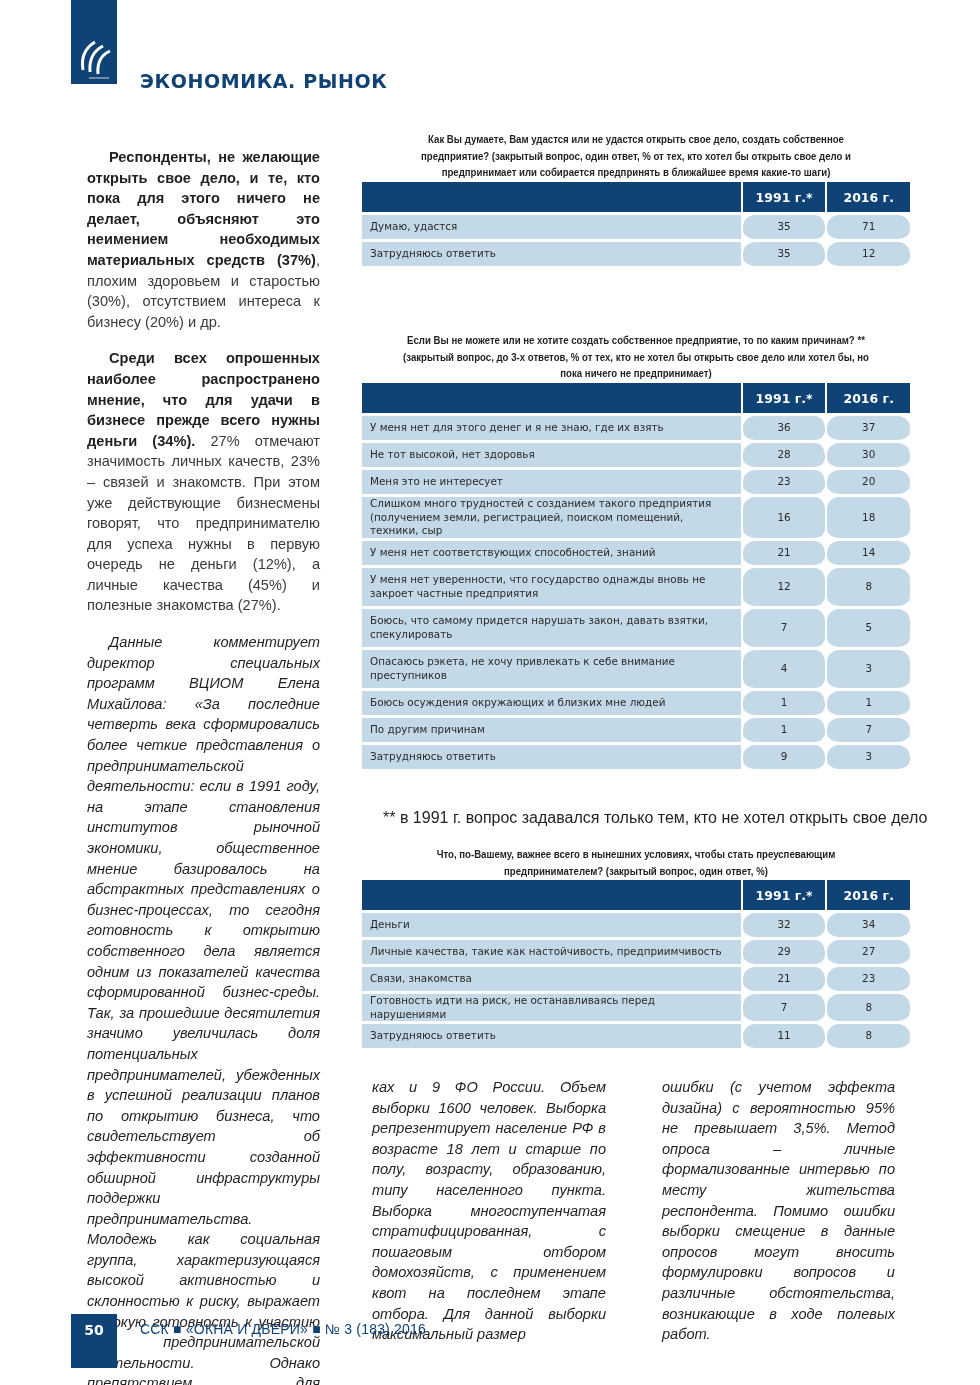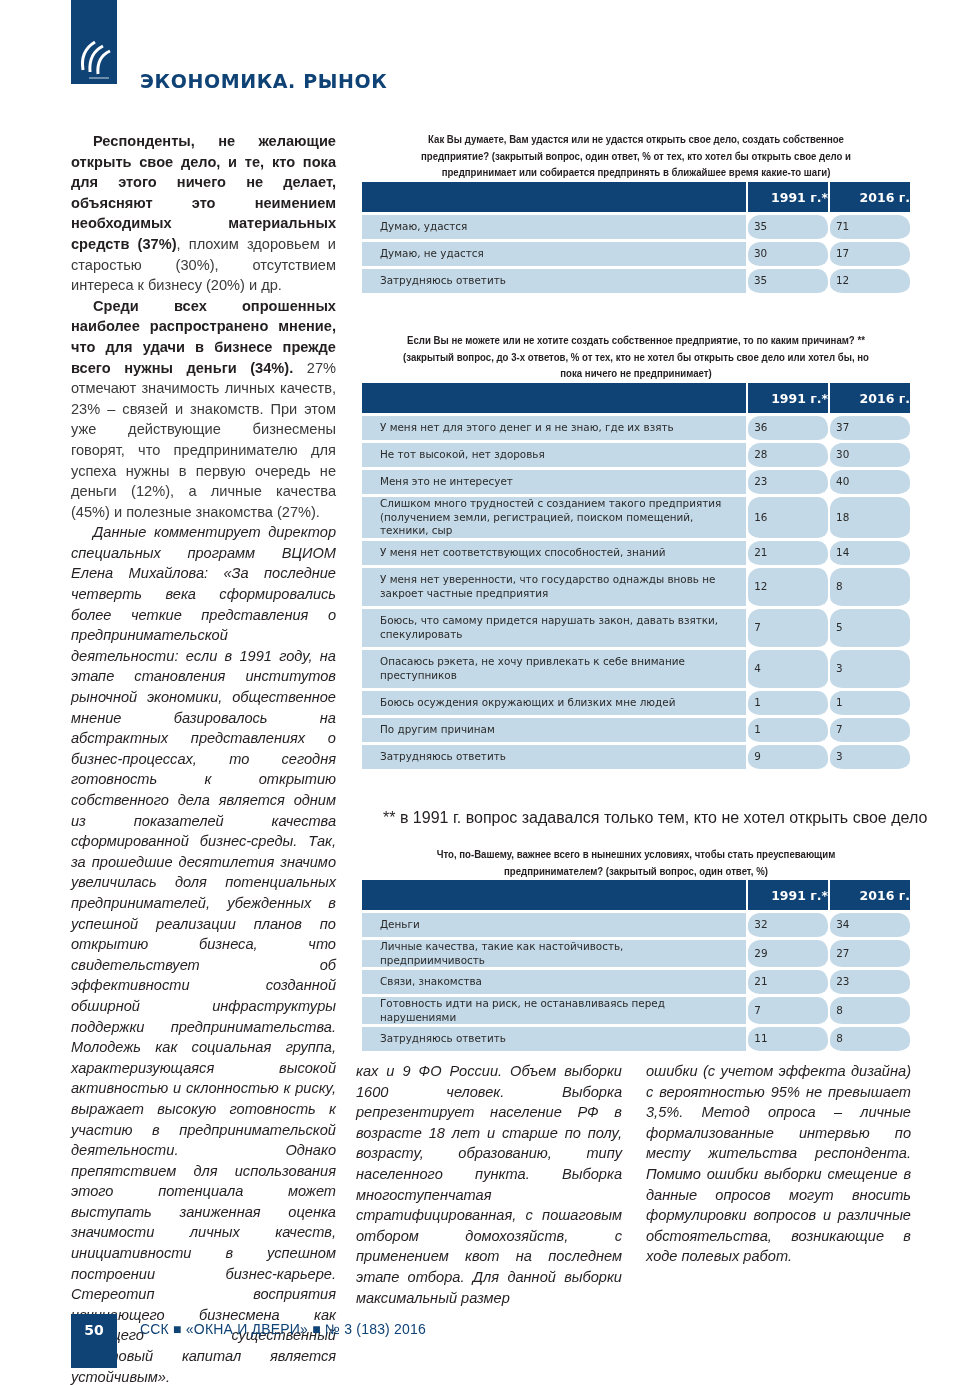--- a/index.html
+++ b/index.html
@@ -12,21 +12,21 @@
     position: absolute; left: 71px; top: 0; width: 46px; height: 84px;
     background: #0f4275;
   }
   .logo-bar svg { position: absolute; left: 6px; top: 40px; }
   .section-title {
     position: absolute; left: 140px; top: 70px;
     font-family: "DejaVu Sans", sans-serif; font-weight: bold;
     font-size: 19px; letter-spacing: 0.6px; color: #0f4275;
   }
   .col { position: absolute; font-size: 14.6px; line-height: 20.6px; text-align: justify; }
-  .col p { margin: 0; text-indent: 22px; }
+  .col p { margin: 16px; text-indent: 22px; }
   .col-left { left: 71px; top: 131px; width: 265px; }
   .b { font-weight: bold; }
   .bi { font-weight: normal; font-style: italic; }
   .i { font-style: italic; }
   .g { color: #3a3a3a; }
   .col-mid { left: 356px; top: 1061px; width: 266px; font-style: italic; }
   .col-right { left: 646px; top: 1061px; width: 265px; font-style: italic; }
   .col-mid p, .col-right p { text-indent: 0; }
 
   .tbl-title {
@@ -36,28 +36,28 @@
     transform: scaleX(0.86); transform-origin: center top;
   }
   table.t {
     position: absolute; left: 362px; width: 548px;
     border-collapse: separate; border-spacing: 0;
     font-family: "DejaVu Sans", sans-serif; font-size: 10.4px; color: #2a2a2a;
   }
   table.t th {
     background: #0f4275; color: #ffffff; font-weight: bold; font-size: 12.5px;
     height: 30px; border-right: 2px solid #ffffff; border-bottom: 3px solid #ffffff;
-    text-align: right; padding: 0;
+    text-align: center; padding: 0;
   }
   table.t th:last-child, table.t td:last-child { border-right: none; }
   table.t td {
     background: #c4d9e7; border-right: 2px solid #ffffff; border-bottom: 3px solid #ffffff;
-    padding: 0 18px; height: 24px; line-height: 13.5px;
-  }
-  table.t td.n { width: 70px; padding: 0 6px; border-radius: 12px; }
+    padding: 0 8px; height: 24px; line-height: 13.5px;
+  }
+  table.t td.n { text-align: center; width: 70px; padding: 0 6px; border-radius: 12px; }
   table.t td.lbl { width: 360px; }
   table.t tr.tall td { height: 38px; }
   .footnote {
     position: absolute; left: 383px; top: 809px;
     font-size: 16px; color: #231f20;
   }
   .footer-bar {
     position: absolute; left: 71px; top: 1314px; width: 46px; height: 54px;
     background: #0f4275;
   }
@@ -98,25 +98,20 @@
     <th></th>
     <th>1991 г.*</th>
     <th>2016 г.</th>
   </tr>
   <tr>
         <td class="lbl">Думаю, удастся</td>
         <td class="n">35</td>
         <td class="n">71</td>
       </tr>
   <tr>
-        <td class="lbl">Думаю, не удастся</td>
-        <td class="n">30</td>
-        <td class="n">17</td>
-      </tr>
-  <tr>
         <td class="lbl">Затрудняюсь ответить</td>
         <td class="n">35</td>
         <td class="n">12</td>
       </tr>
 </tbody>
   </table>
 
 <div class="tbl-title" style="top:332px;">Если Вы не можете или не хотите создать собственное предприятие, то по каким причинам? ** (закрытый вопрос, до 3-х ответов, % от тех, кто не хотел бы открыть свое дело или хотел бы, но пока ничего не предпринимает)</div>
 <table class="t" style="top:383px;">
   <tbody>
@@ -131,21 +126,21 @@
         <td class="n">37</td>
       </tr>
   <tr>
         <td class="lbl">Не тот высокой, нет здоровья</td>
         <td class="n">28</td>
         <td class="n">30</td>
       </tr>
   <tr>
         <td class="lbl">Меня это не интересует</td>
         <td class="n">23</td>
-        <td class="n">40</td>
+        <td class="n">20</td>
       </tr>
   <tr class="tall">
         <td class="lbl">Слишком много трудностей с созданием такого предприятия (получением земли, регистрацией, поиском помещений, техники, сыр</td>
         <td class="n">16</td>
         <td class="n">18</td>
       </tr>
   <tr>
         <td class="lbl">У меня нет соответствующих способностей, знаний</td>
         <td class="n">21</td>
         <td class="n">14</td>

